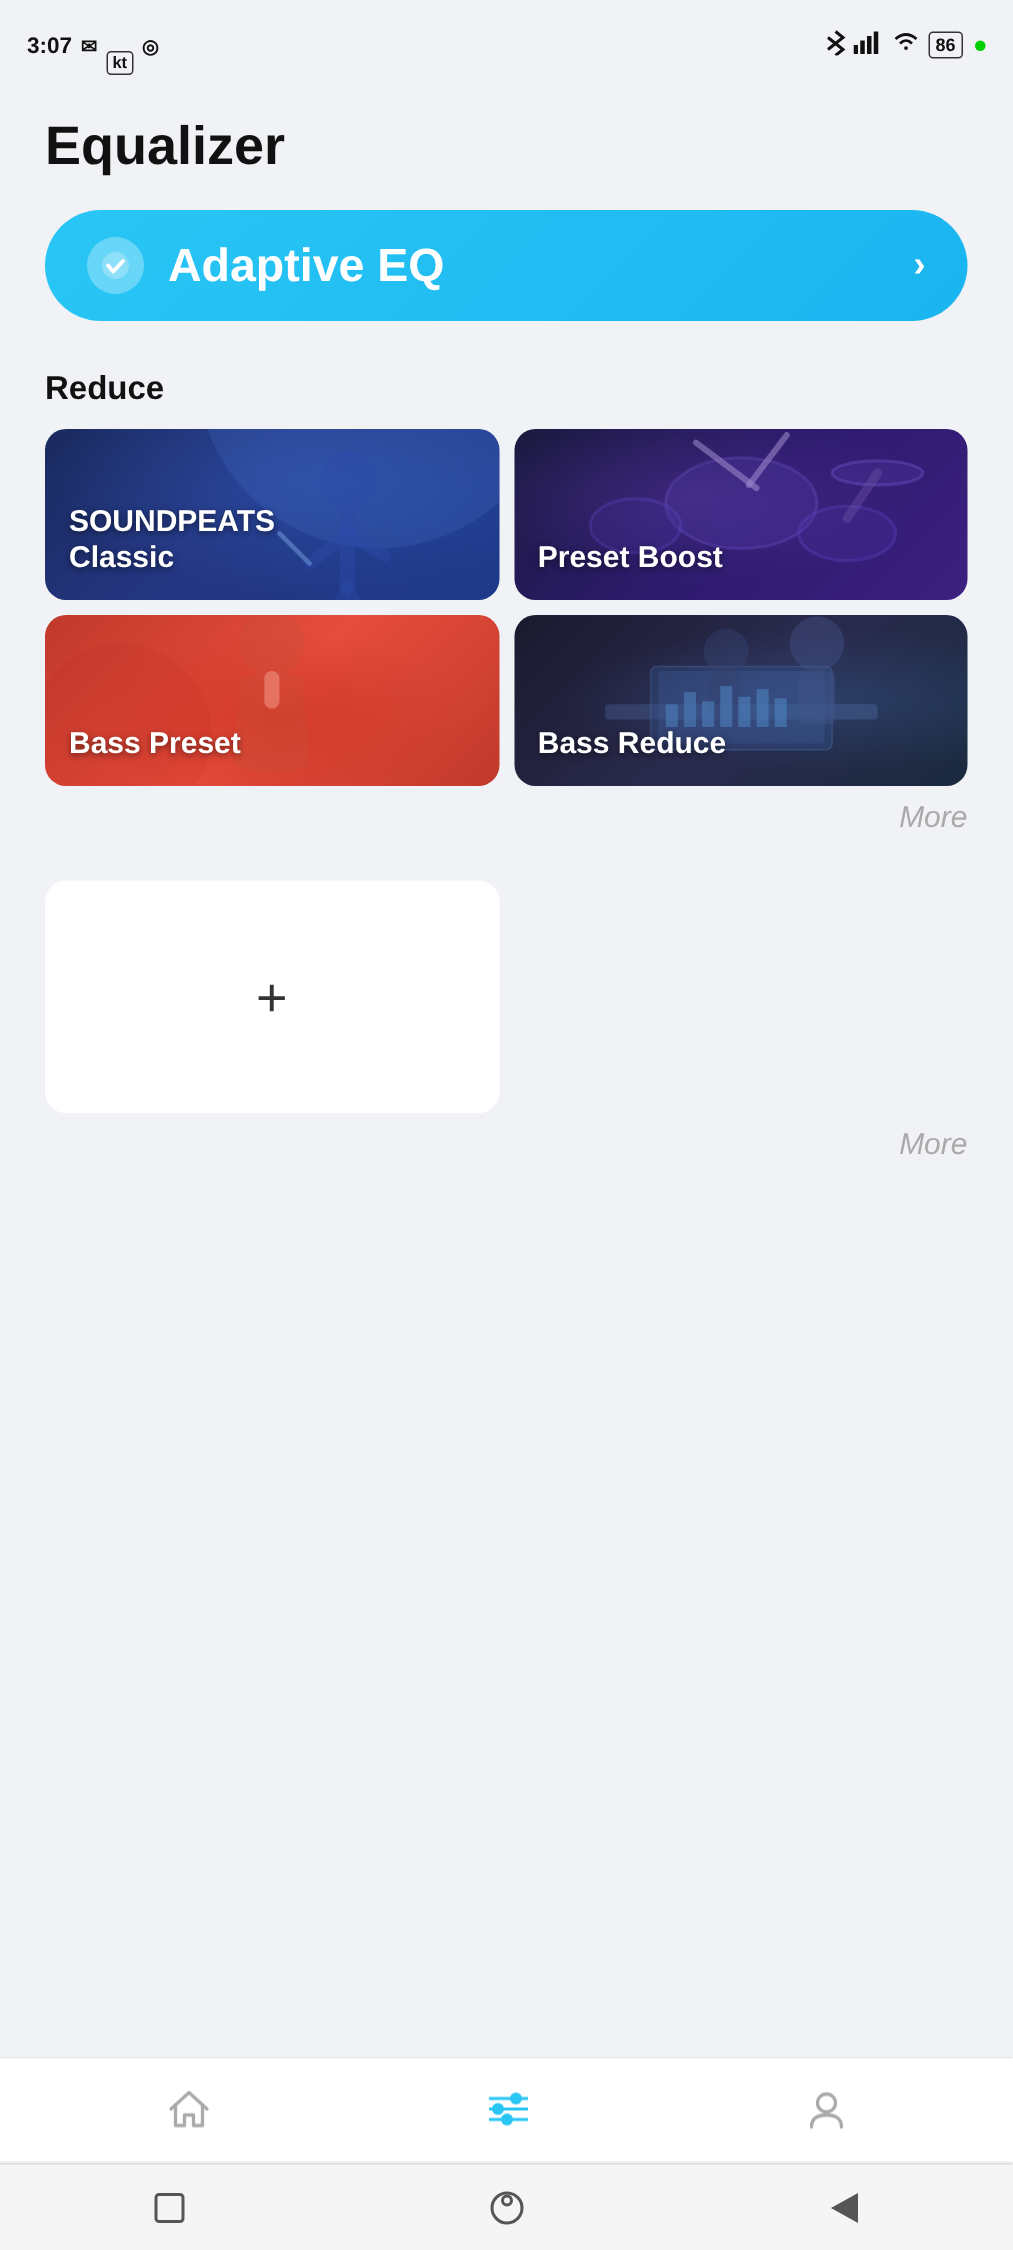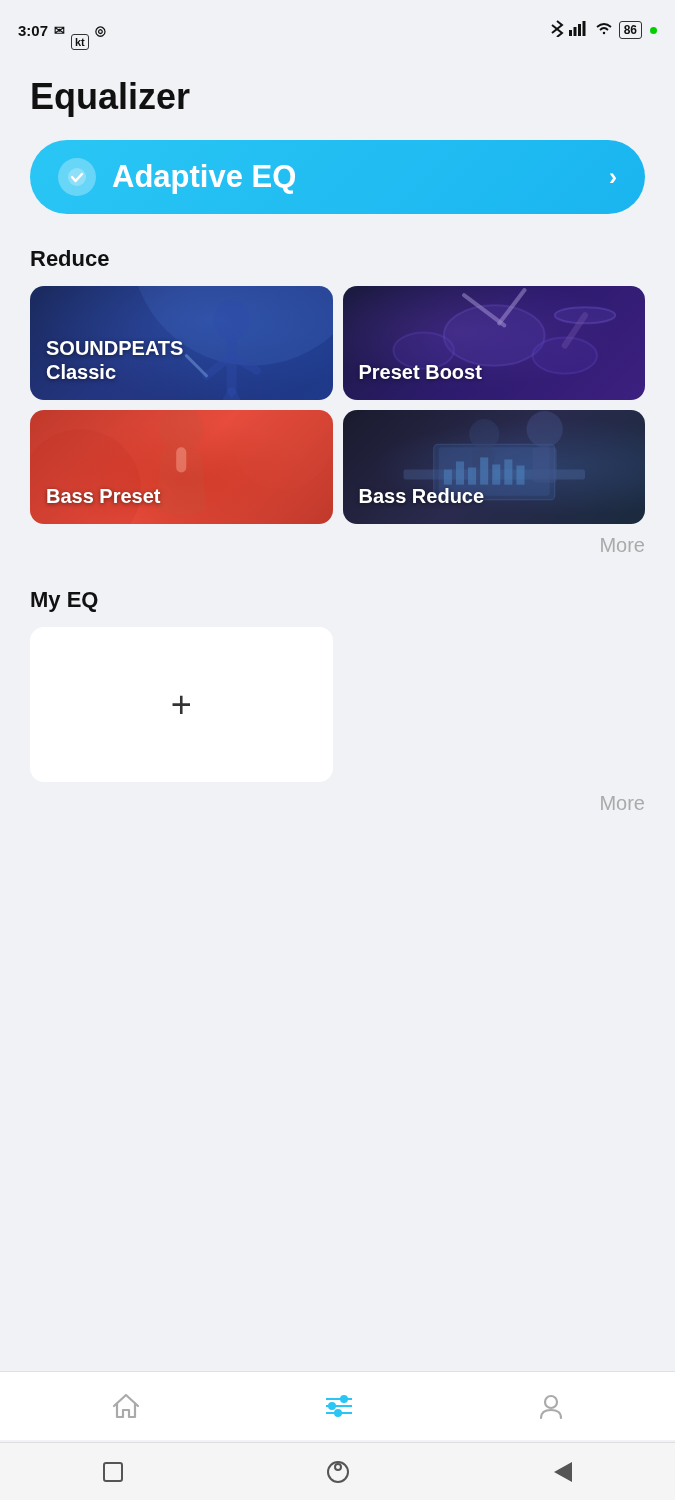--- a/index.html
+++ b/index.html
@@ -190,20 +190,21 @@
       line-height: 1.2;
     }
 
     .more-link {
       display: block;
       text-align: right;
       font-size: 20px;
       color: #aaa;
       margin-bottom: 30px;
       cursor: pointer;
+      font-style: italic;
     }
 
     
     .my-eq-grid {
       display: grid;
       grid-template-columns: 1fr 1fr;
       gap: 10px;
       margin-bottom: 10px;
     }
 
@@ -441,21 +442,20 @@
         <rect x="160" y="70" width="8" height="25" fill="rgba(100,180,255,0.6)"></rect>
         <rect x="172" y="76" width="8" height="19" fill="rgba(100,180,255,0.6)"></rect>
       </svg>
       <span class="preset-card-label">Bass Reduce</span>
     </div>
 
   </div>
 
   <span class="more-link">More</span>
 
-  <div class="section-label">My EQ</div>
 
   <div class="my-eq-grid">
     <button class="add-eq-card">
       <span class="add-eq-plus">+</span>
     </button>
   </div>
 
   <span class="more-link">More</span>
 
 </div>

